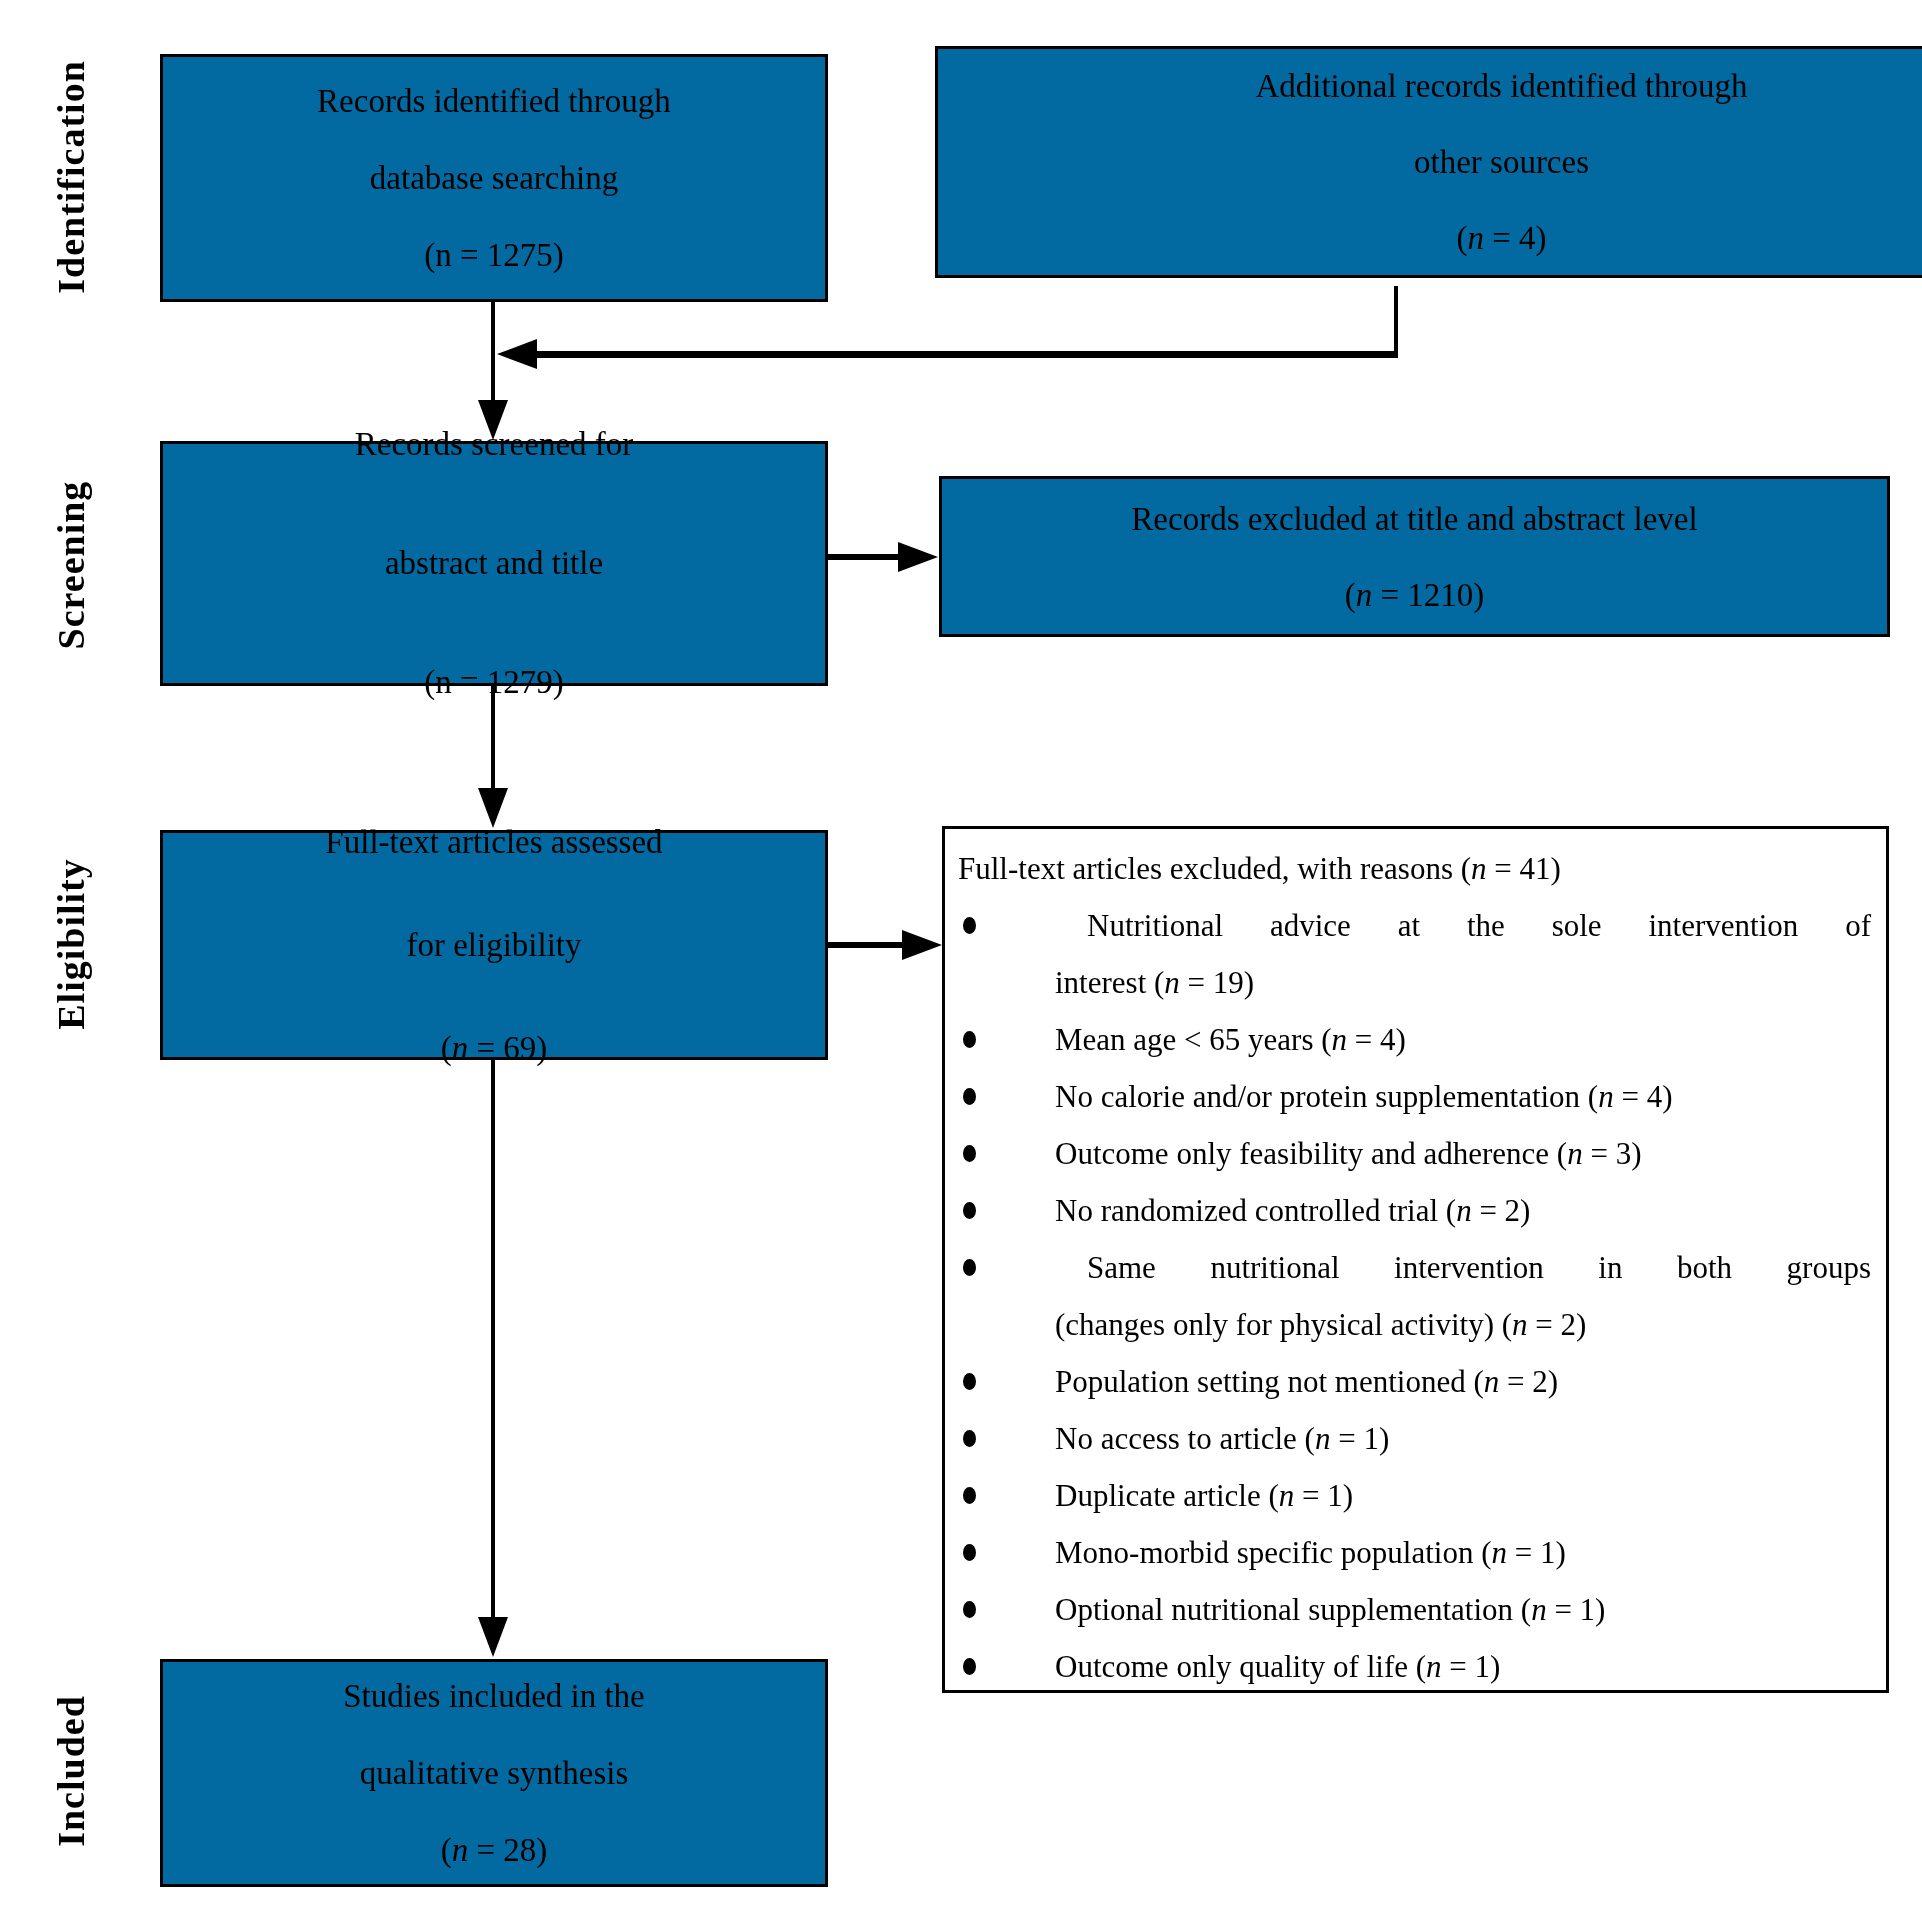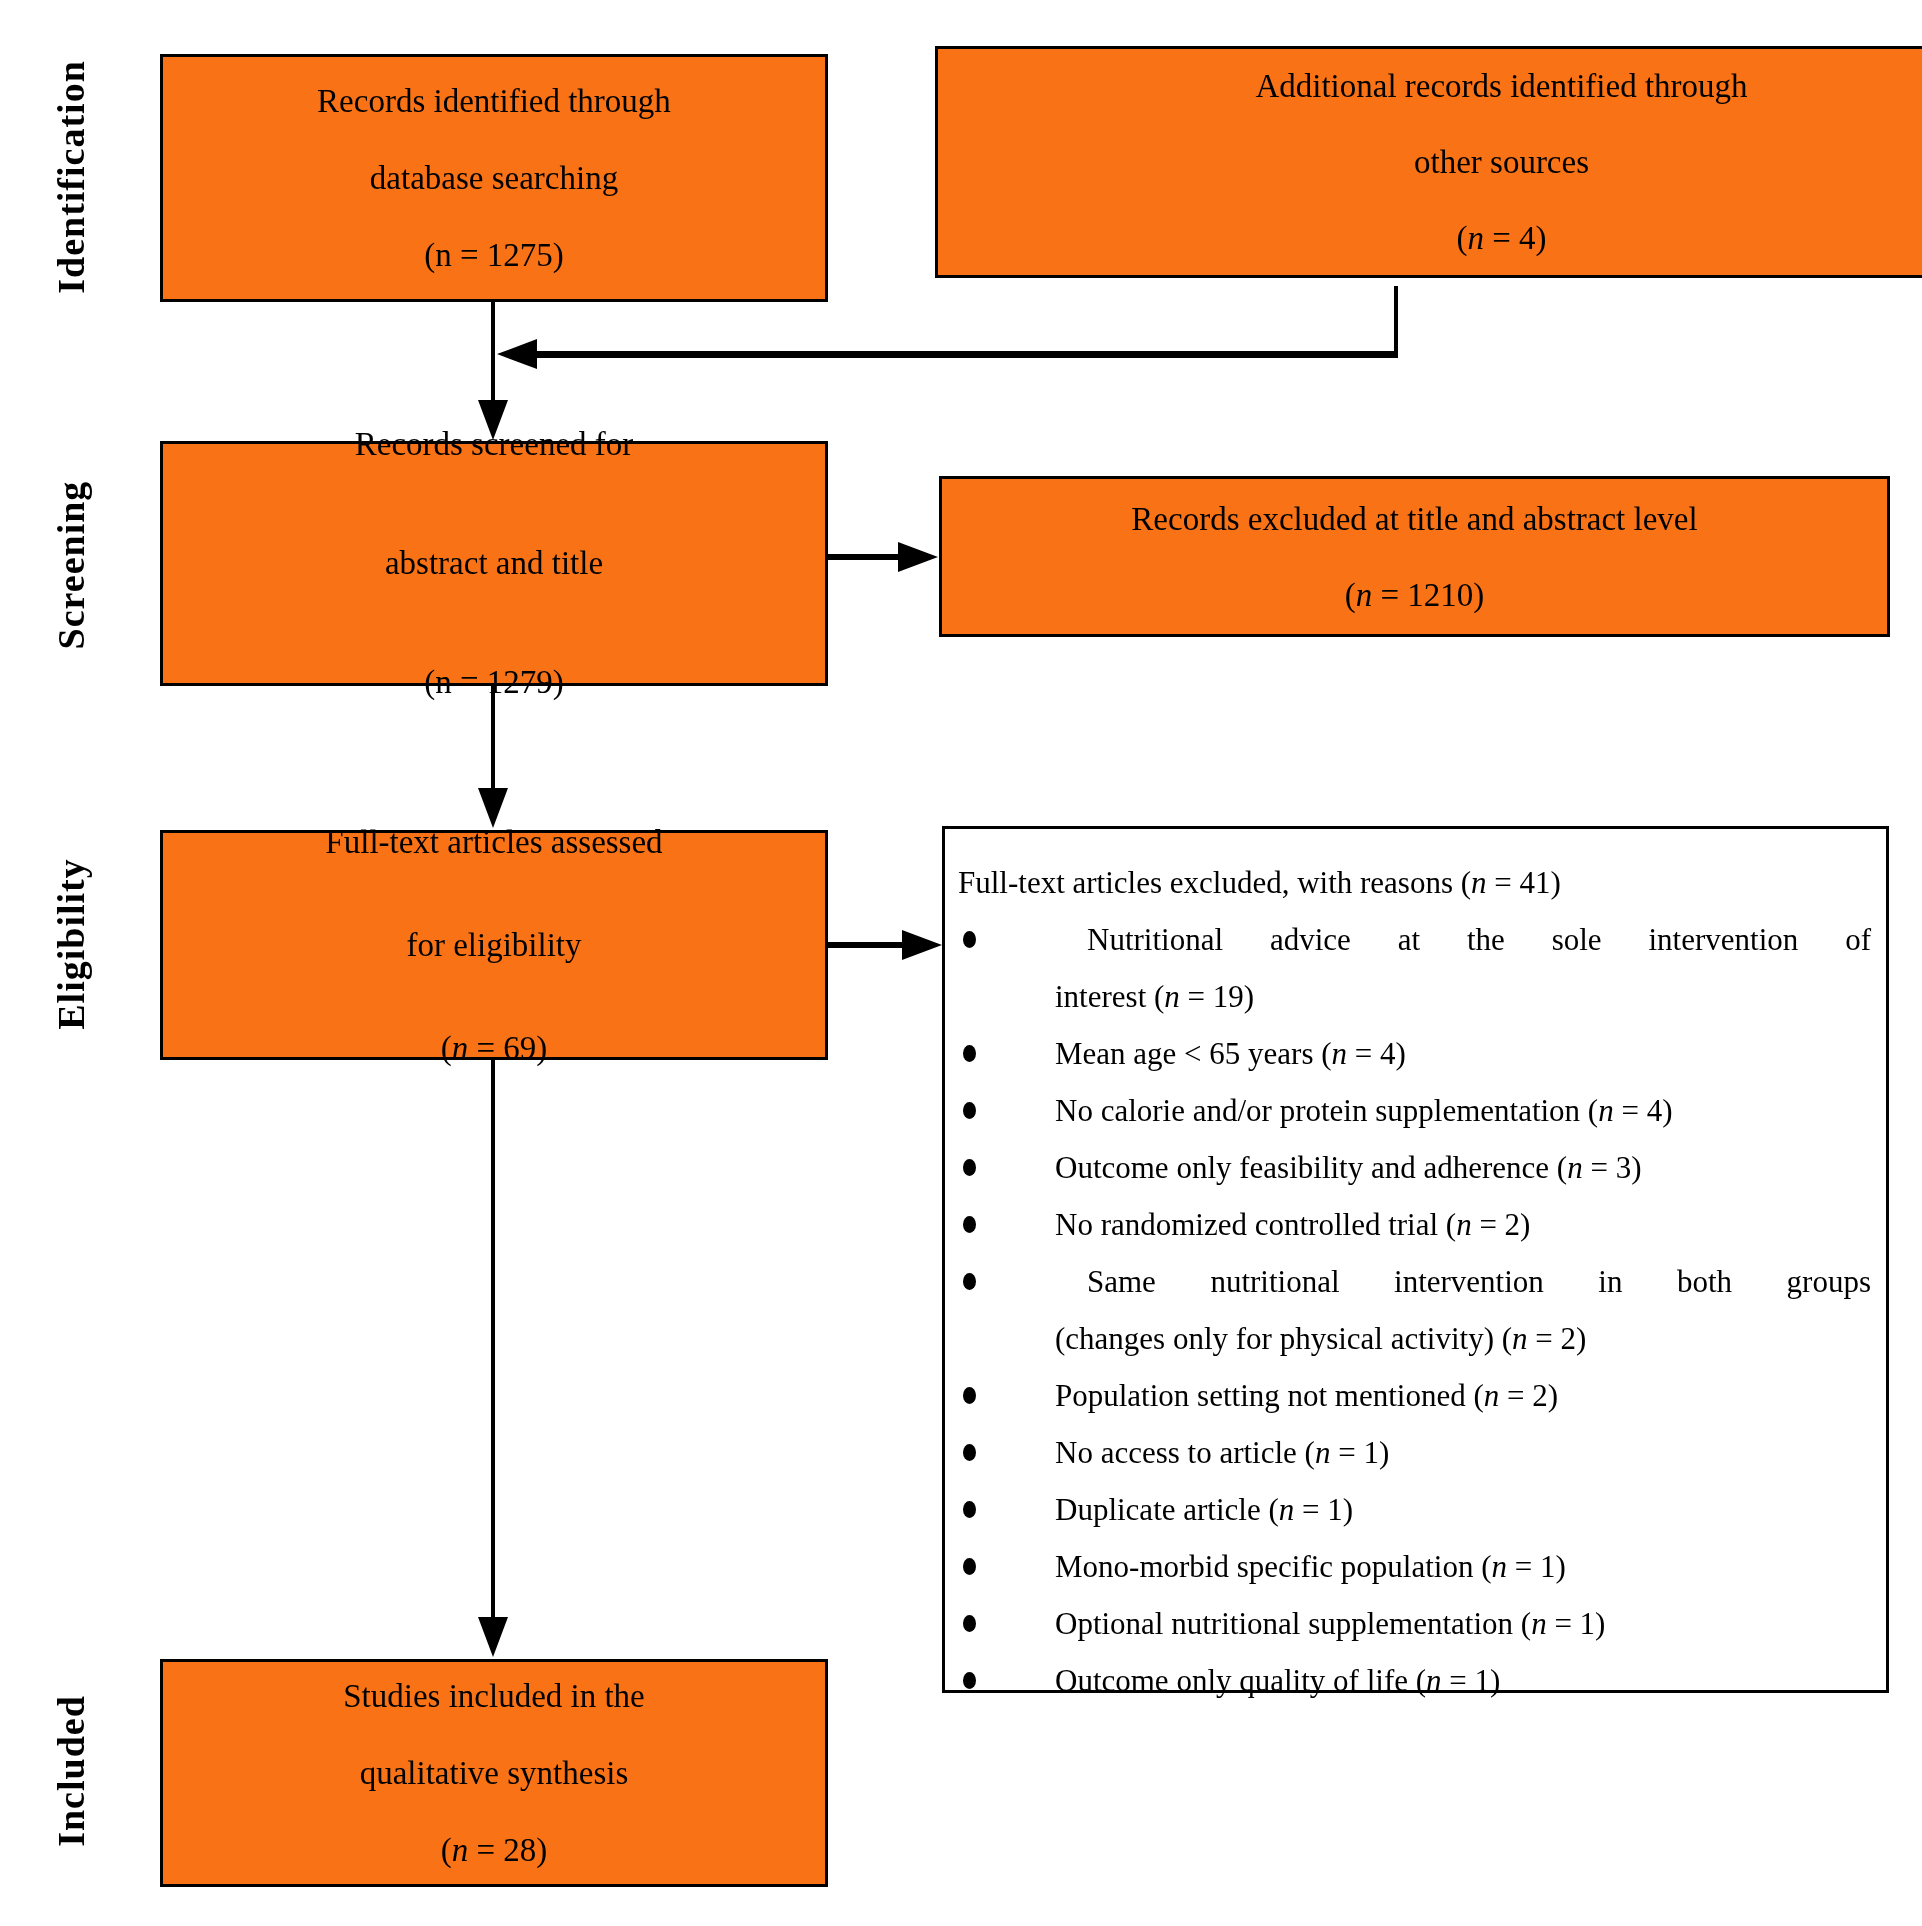--- a/index.html
+++ b/index.html
@@ -21,40 +21,40 @@
     font-size: 38px;
     font-weight: bold;
     letter-spacing: 1px;
     white-space: nowrap;
   }
 
   
   .fbox {
     position: absolute;
     border: 3px solid #000;
-    background: #f97316;
+    background: #0369a1;
     box-sizing: border-box;
     display: flex;
     flex-direction: column;
     justify-content: center;
     text-align: center;
     font-size: 33px;
     line-height: 77px;
   }
   .fbox .bline { width: 100%; }
 
   
   .reasons-box {
     position: absolute;
     border: 3px solid #000;
     background: #fff;
     box-sizing: border-box;
     font-size: 31px;
     line-height: 57px;
-    padding: 25px 15px 0 13px;
+    padding: 11px 15px 0 13px;
     text-align: left;
   }
   .reasons-box .rb-header { margin: 0; }
   .bullets { list-style: none; margin: 0; padding: 0; }
   .bullets li { position: relative; padding-left: 97px; }
   .bullets .dot {
     position: absolute;
     left: 5px;
     top: 20px;
     width: 13px;

